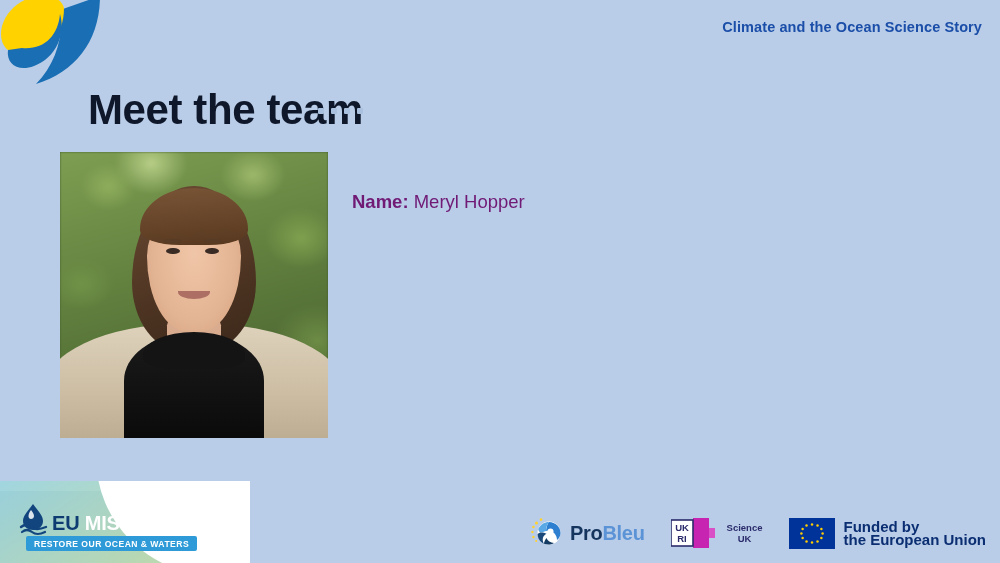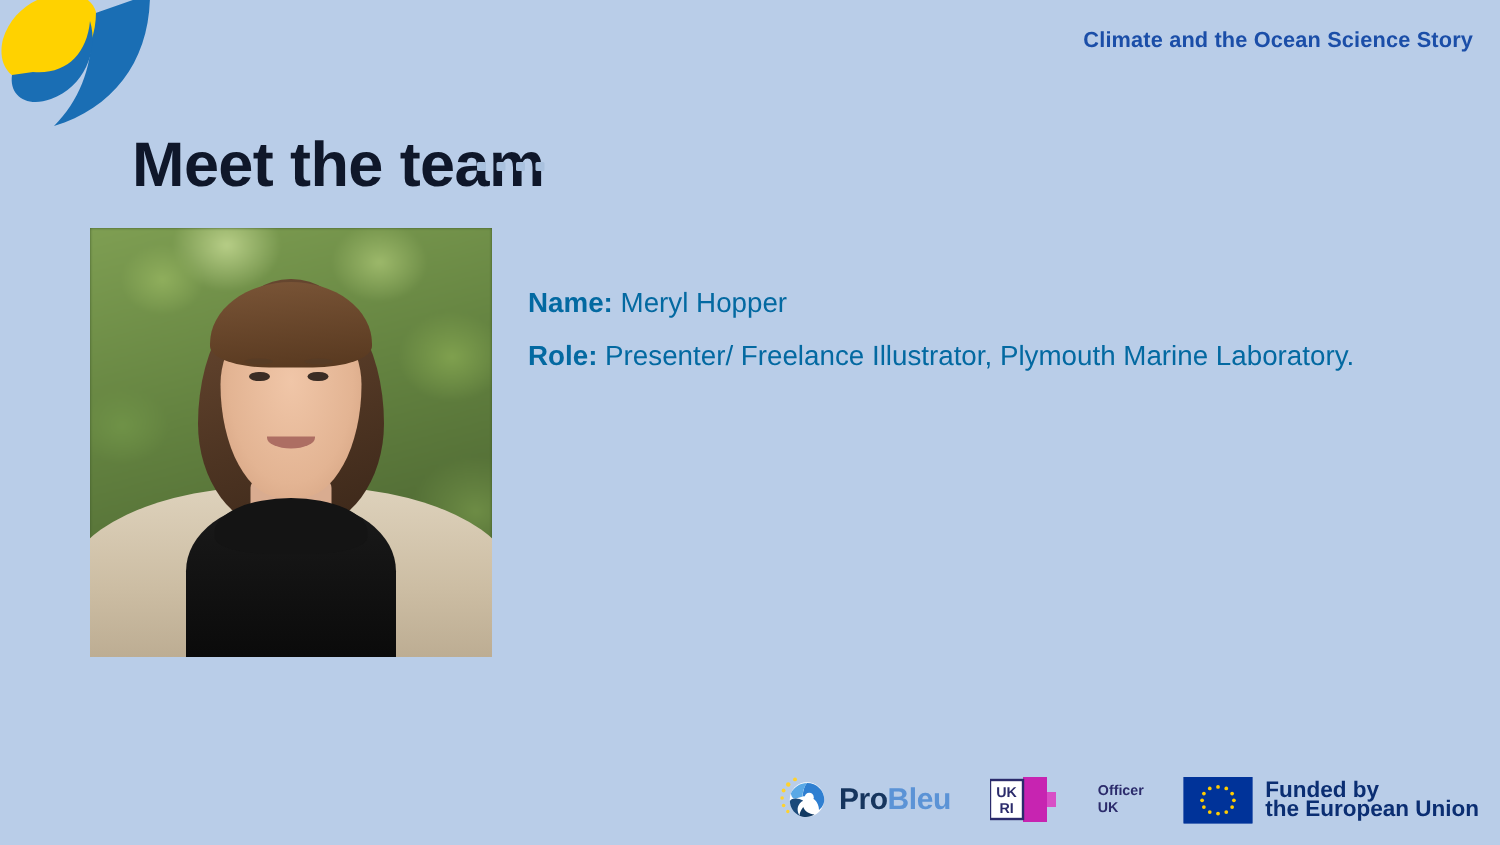--- a/index.html
+++ b/index.html
@@ -193,21 +193,21 @@
   .blur-soft { filter: blur(0.5px); }
 
   
   #bio {
     position: absolute;
     left: 352px;
     top: 184px;
     width: 610px;
     font-size: 18.5px;
     line-height: 35px;
-    color: #0369a1;
+    color: #701a75;
   }
   #bio .lbl { font-weight: bold; }
   #bio p { margin: 0; }
 
   
   #eu-missions {
     position: absolute;
     left: 0;
     bottom: 0;
     width: 250px;
@@ -285,21 +285,21 @@
   #probleu-text {
     font-size: 20px;
     font-weight: bold;
     letter-spacing: -0.3px;
     white-space: nowrap;
   }
   #probleu-text .pro { color: #16355e; }
   #probleu-text .bleu { color: #5b93d6; }
 
   
-  #ukri { gap: 24px; }
+  #ukri { gap: 8px; text-align: center; }
   #ukri-mark { width: 48px; height: 30px; position: relative; }
   #ukri-text {
     font-size: 9.5px;
     font-weight: bold;
     line-height: 11.5px;
     color: #2b2b6b;
     white-space: nowrap;
   }
 
   
@@ -354,26 +354,44 @@
     <div class="eye l"></div>
     <div class="eye r"></div>
     <div class="mouth"></div>
   </div>
 
   <div id="bio">
     <p>
       <span class="lbl">Name:</span>
       <span>Meryl Hopper</span>
     </p>
-    <p>
-      <span class="lbl">Role:</span>
-      <span>Presenter/ Freelance Illustrator, Plymouth Marine Laboratory.</span>
-    </p>
-  </div>
-
+  </div>
+
+  <div id="eu-missions">
+    <div class="wave-a"></div>
+    <div class="wave-b"></div>
+    <div class="wave-c"></div>
+    <div class="wave-d"></div>
+
+    <div id="em-droplet">
+      <svg width="30" height="34" viewBox="0 0 30 34" xmlns="http://www.w3.org/2000/svg">
+        <path d="M15 1 C21 9 25 13 25 18 C25 23.5 20.5 27 15 27 C9.5 27 5 23.5 5 18 C5 13 9 9 15 1 Z" fill="#12457e"></path>
+        <path d="M13 7 C14.5 9 16 11 16 13 C16 15 14.5 16 13 16 C11.5 16 10.5 15 10.5 13 C10.5 11 11.5 9 13 7 Z" fill="#ffffff" opacity=".85"></path>
+        <path d="M2 22 L28 22 L26 26 L4 26 Z" fill="#12457e" opacity=".0"></path>
+        <path d="M3 24 Q8 20 13 24 Q18 28 28 24" stroke="#12457e" stroke-width="2.4" fill="none" stroke-linecap="round"></path>
+        <path d="M4 29 Q9 25 14 29 Q19 33 27 29" stroke="#12457e" stroke-width="2.2" fill="none" stroke-linecap="round"></path>
+      </svg>
+    </div>
+
+    <div id="em-name">
+      <span class="eu">EU </span><span class="missions">MISSIONS</span>
+    </div>
+
+    <div id="em-tag">RESTORE OUR OCEAN &amp; WATERS</div>
+  </div>
 
   <div id="footer-logos">
 
     <div class="logo-block" id="probleu">
       <div id="probleu-mark">
         <svg width="32" height="32" viewBox="0 0 32 32" xmlns="http://www.w3.org/2000/svg">
           <circle cx="18" cy="16" r="11.5" fill="#ffffff"></circle>
           <path d="M18 5 C24.5 5 29.5 10 29.5 16 C29.5 19 28 21.5 26 23 C26 17 21 13 15 14 C15.5 9.5 16.5 6.5 18 5 Z" fill="#2f7fd1"></path>
           <path d="M7.2 12 C9.5 7.5 13.5 5 18 5 C16 7.5 15 11 15 14 C11 15 8.5 17.5 7.2 12 Z" fill="#5aa9e6"></path>
           <path d="M6.6 17 C6.6 21 9 25 13 26.8 C10.5 22.5 12 18.5 15.5 16.8 C12 14.8 8 15 6.6 17 Z" fill="#1b4a7a"></path>
@@ -397,21 +415,21 @@
         <svg width="48" height="30" viewBox="0 0 48 30" xmlns="http://www.w3.org/2000/svg">
           <rect x="22" y="0" width="16" height="12" fill="#c724b1"></rect>
           <rect x="30" y="10" width="14" height="10" fill="#d84fc6"></rect>
           <rect x="22" y="10" width="16" height="20" fill="#c724b1"></rect>
           <rect x="0" y="2" width="22" height="26" fill="#ffffff" stroke="#2b2b6b" stroke-width="1.6"></rect>
           <text x="11" y="13" font-family="Liberation Sans, sans-serif" font-size="9.5" font-weight="bold" fill="#2b2b6b" text-anchor="middle">UK</text>
           <text x="11" y="24" font-family="Liberation Sans, sans-serif" font-size="9.5" font-weight="bold" fill="#2b2b6b" text-anchor="middle">RI</text>
         </svg>
       </div>
       <div id="ukri-text">
-        <div>Officer</div>
+        <div>Science</div>
         <div>UK</div>
       </div>
     </div>
 
     <div class="logo-block" id="eu-fund">
       <div id="eu-flag">
         <svg width="46" height="31" viewBox="0 0 46 31" xmlns="http://www.w3.org/2000/svg">
           <rect width="46" height="31" fill="#003399"></rect>
           <g fill="#ffcc00">
             <circle cx="23" cy="6.6" r="1.25"></circle>

